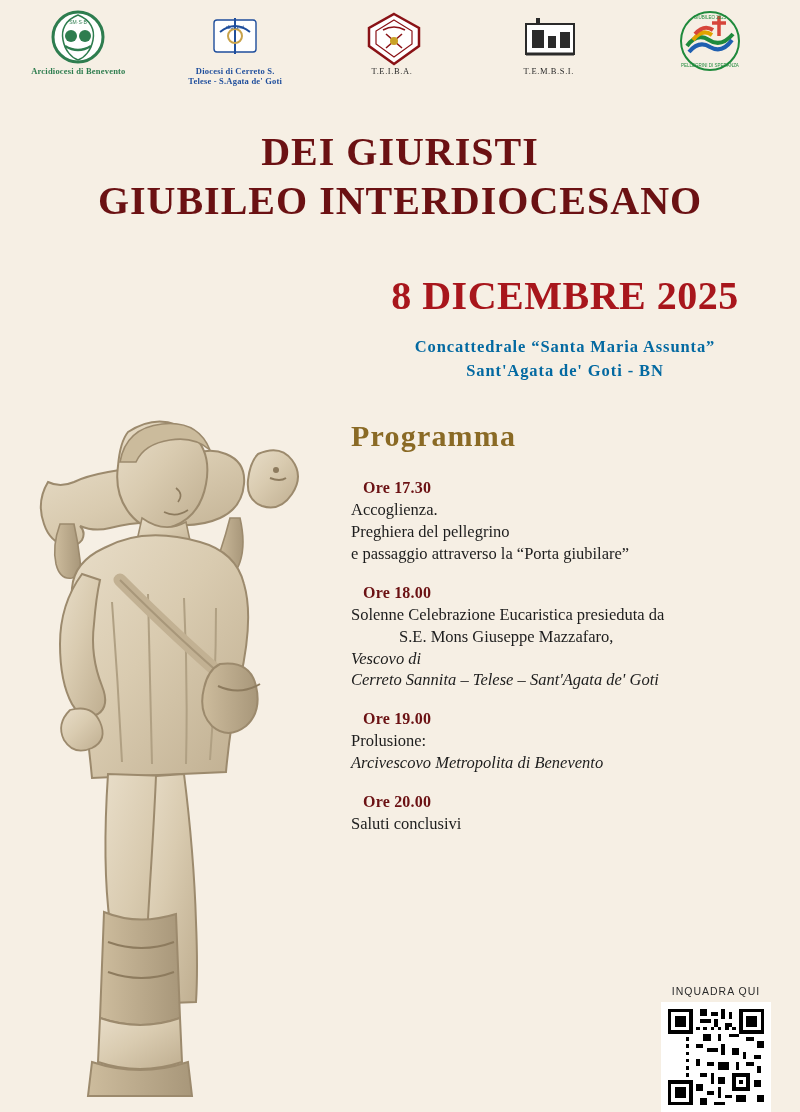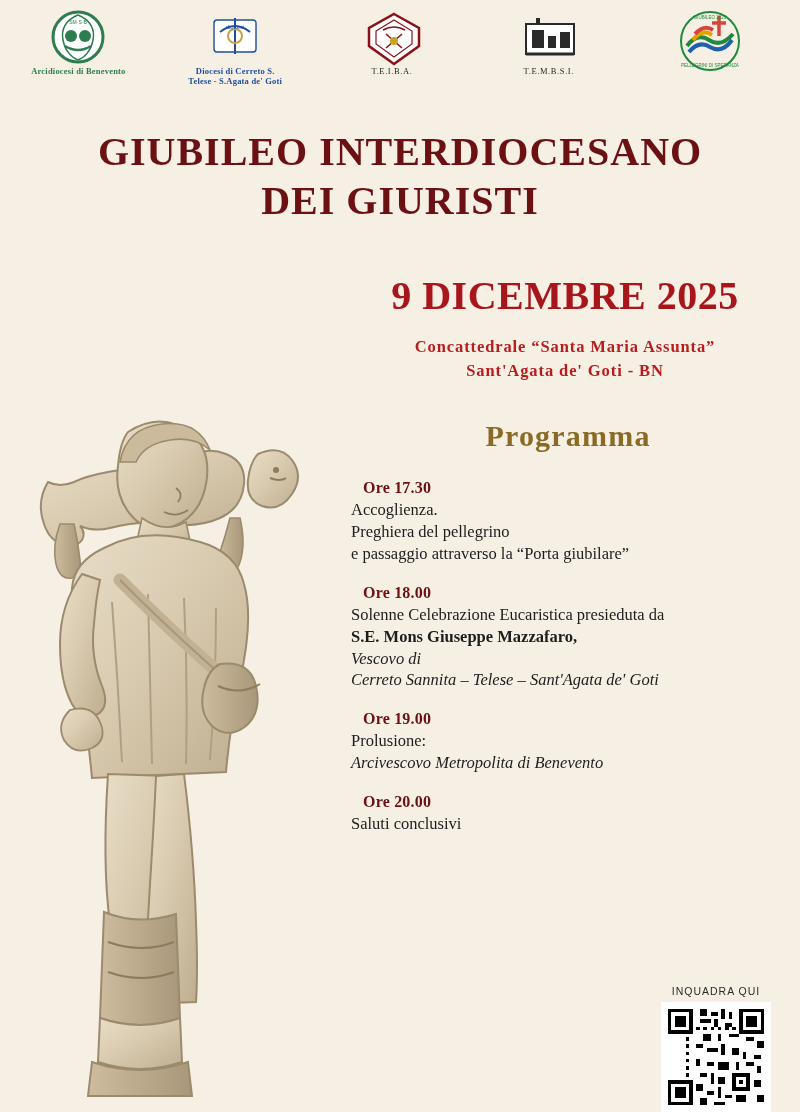--- a/index.html
+++ b/index.html
@@ -92,39 +92,38 @@
     font-family: "Liberation Serif", serif;
     font-weight: bold;
     font-size: 40px;
     color: #a8161c;
     text-align: center;
     letter-spacing: .5px;
     margin-bottom: 16px;
   }
   .venue {
     text-align: center;
-    color: #b91c1c;
+    color: #0369a1;
     font-family: "Liberation Serif", serif;
     font-size: 16.5px;
     font-weight: bold;
     letter-spacing: .9px;
     line-height: 1.45;
   }
   .venue .v1 { display: block; }
   .venue .v2 { display: block; }
 
   .programma {
     margin-top: 36px;
     margin-left: 6px;
     font-family: "Liberation Serif", serif;
     font-weight: bold;
     font-size: 30px;
     color: #8a6a25;
     letter-spacing: 1.2px;
-    text-align: center;
   }
 
   .schedule {
     margin-top: 26px;
     margin-left: 6px;
     width: 430px;
     color: #1d1d1d;
   }
   .item { margin-bottom: 19px; }
   .item-time {
@@ -132,21 +131,21 @@
     font-size: 16px;
     color: #6b1113;
     margin-bottom: 2px;
     letter-spacing: .2px;
     margin-left: 12px;
   }
   .line {
     font-size: 16.5px;
     line-height: 1.33;
   }
-  .line.b { font-weight: bold; }
+  .line.b { font-weight: normal; margin-left: 48px; }
   .line.i { font-style: italic; }
 
   
   .qr-block {
     position: absolute;
     right: 26px;
     bottom: 0;
     width: 116px;
     text-align: center;
     z-index: 7;
@@ -237,22 +236,22 @@
         <path d="M40 6 L40 26 M33 13 L47 13" stroke="#d6453a" stroke-width="3.5"></path>
         <text x="31" y="9" font-size="4.5" fill="#1f8a3c" text-anchor="middle" font-family="Liberation Sans, sans-serif">GIUBILEO 2025</text>
         <text x="31" y="57" font-size="4.5" fill="#1f8a3c" text-anchor="middle" font-family="Liberation Sans, sans-serif">PELLEGRINI DI SPERANZA</text>
       </svg>
     </div>
   </div>
 
 </div>
 
 <div class="title-wrap">
+  <div class="title-line">DEI GIURISTI</div>
   <div class="title-line">GIUBILEO INTERDIOCESANO</div>
-  <div class="title-line">DEI GIURISTI</div>
 </div>
 
 <div class="statue">
   <svg width="330" height="800" viewBox="0 0 330 800">
     <defs>
       <linearGradient id="marble" x1="0" y1="0" x2="1" y2="1">
         <stop offset="0%" stop-color="#e8ddc8"></stop>
         <stop offset="45%" stop-color="#d9cbb0"></stop>
         <stop offset="100%" stop-color="#bfae90"></stop>
       </linearGradient>
@@ -305,21 +304,21 @@
     <path d="M100 660 q34 12 66 0" stroke="#8d7b5e" stroke-width="2" fill="none"></path>
     <path d="M92 706 q40 14 80 0 l2 44 q-42 14 -84 0 z" fill="url(#marble)" stroke="#9c8a6d" stroke-width="2"></path>
     <path d="M84 750 q48 16 96 0 l4 34 l-104 0 z" fill="url(#marbleDark)" stroke="#9c8a6d" stroke-width="2"></path>
 
     <path d="M178 604 q24 12 44 0" stroke="#9c8a6d" stroke-width="0" fill="none"></path>
   </svg>
 </div>
 
 <div class="right-col">
 
-  <div class="date">9 DICEMBRE 2025</div>
+  <div class="date">8 DICEMBRE 2025</div>
 
   <div class="venue">
     <span class="v1">Concattedrale “Santa Maria Assunta”</span>
     <span class="v2">Sant'Agata de' Goti - BN</span>
   </div>
 
   <div class="programma">Programma</div>
 
   <div class="schedule">
 

